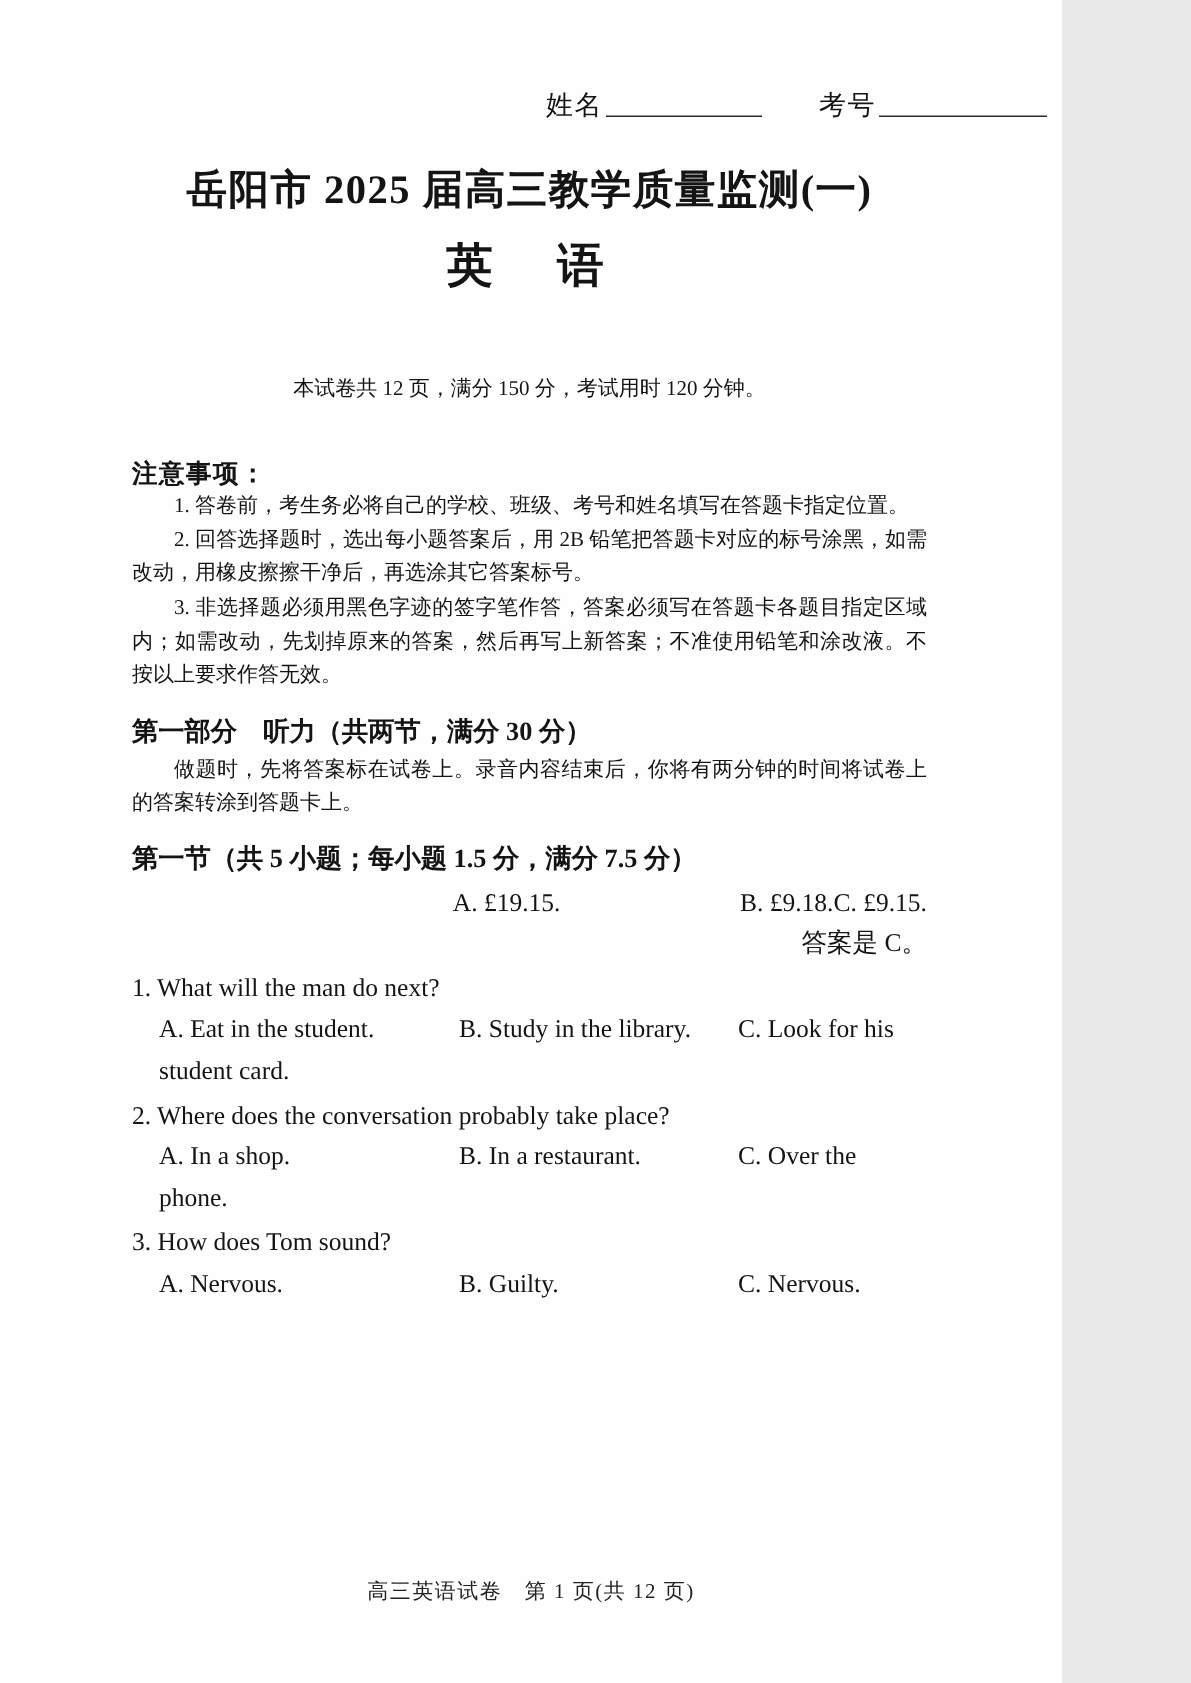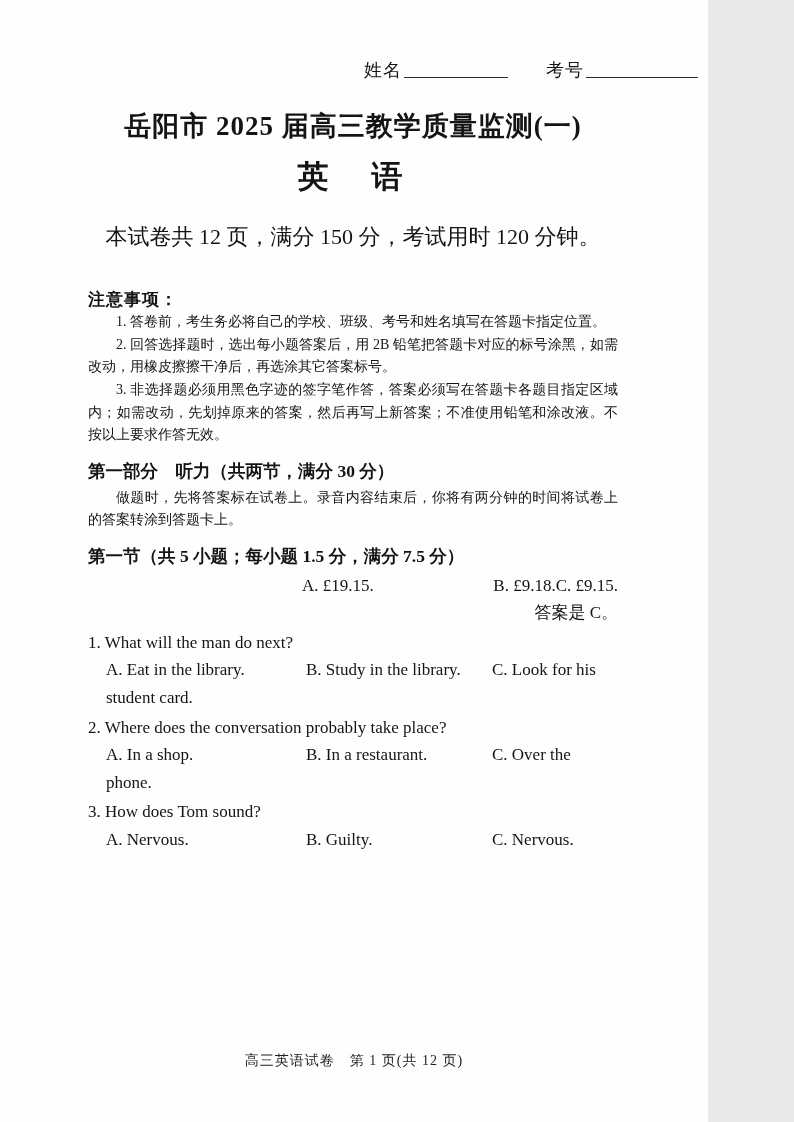--- a/index.html
+++ b/index.html
@@ -41,23 +41,23 @@
     letter-spacing: 1px;
   }
   .doc-subject {
     margin-top: 12px;
     text-align: center;
     font-size: 31px;
     font-weight: bold;
     letter-spacing: 6px;
   }
   .exam-info {
-    margin-top: 24px;
+    margin-top: 52px;
     text-align: center;
-    font-size: 22px;
+    font-size: 14px;
   }
   .notes { margin-top: 36px; }
   .notes-heading {
     font-size: 17px;
     font-weight: bold;
     letter-spacing: 1px;
   }
   .note-item, .para {
     font-size: 14px;
     line-height: 1.62;
@@ -133,21 +133,21 @@
   <div class="section-heading">第一节（共 5 小题；每小题 1.5 分，满分 7.5 分）</div>
 
   <div class="example-options">
     <span class="eo-a">A.  £19.15.</span><span class="eo-b">B.  £9.18.</span><span>C.  £9.15.</span>
   </div>
   <div class="answer-line">答案是 C。</div>
 
   <div class="question">
     <div class="q-text">1. What will the man do next?</div>
     <div class="q-options">
-      <span class="qo-a">A. Eat in the library.</span><span class="qo-b">B. Study in the library.</span><span>C. Look for his student card.</span>
+      <span class="qo-a">A. Eat in the student.</span><span class="qo-b">B. Study in the library.</span><span>C. Look for his student card.</span>
     </div>
   </div>
 
   <div class="question">
     <div class="q-text">2. Where does the conversation probably take place?</div>
     <div class="q-options">
       <span class="qo-a">A. In a shop.</span><span class="qo-b">B. In a restaurant.</span><span>C. Over the phone.</span>
     </div>
   </div>
 

